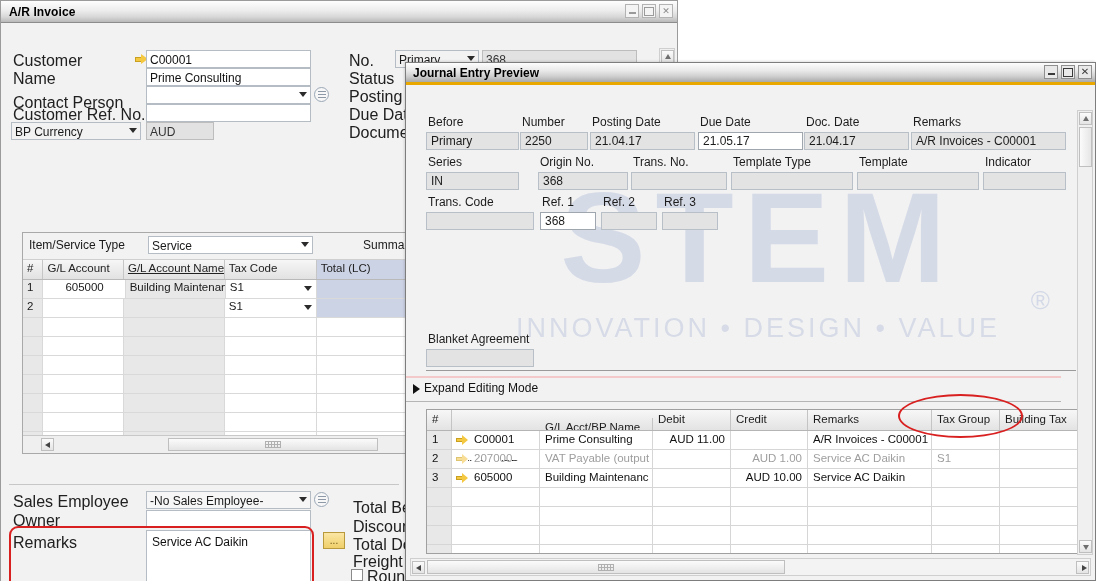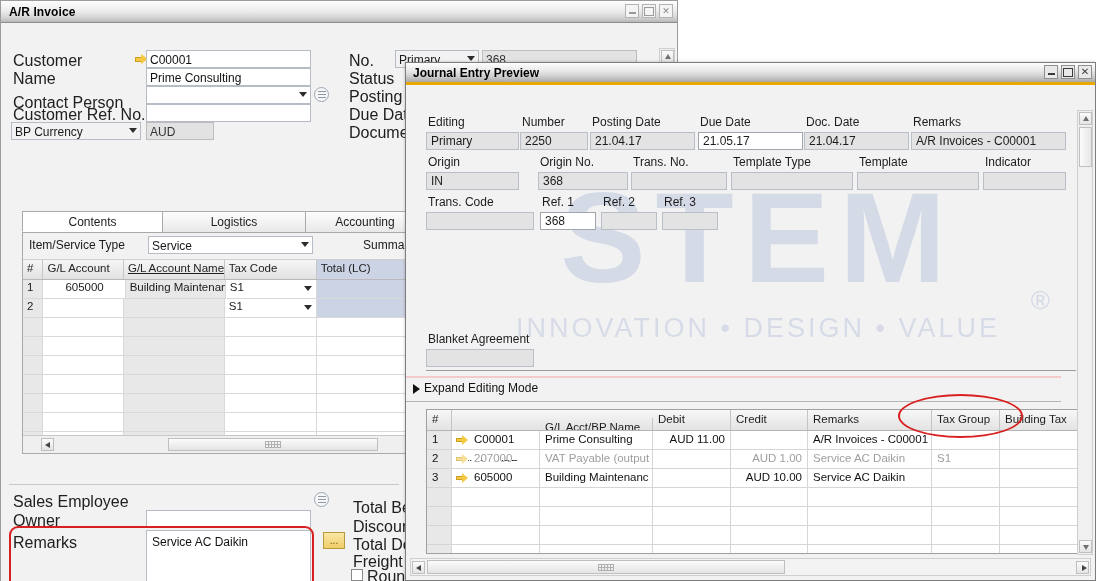--- a/index.html
+++ b/index.html
@@ -271,25 +271,20 @@
 
       <div class="fld-label" style="left:348px; top:65px;">Posting Date</div>
       <div class="fld-label" style="left:348px; top:83px;">Due Date</div>
       <div class="fld-label" style="left:348px; top:101px;">Document Date</div>
 
       <div class="vscroll" style="right:2px; top:25px; width:16px; height:100px;">
         <div class="varrow u" style="top:1px;"></div>
         <div class="vthumb" style="top:16px; height:38px;"></div>
       </div>
 
-      <div class="tabbar">
-        <div class="tab active" style="width:141px;">Contents</div>
-        <div class="tab" style="width:144px;">Logistics</div>
-        <div class="tab" style="width:120px;">Accounting</div>
-      </div>
 
       <div id="item-grid">
         <div class="ig-toolrow">
           <span style="position:absolute;left:6px;top:5px;font-size:12px;">Item/Service Type</span>
           <span class="dd" style="left:125px; top:3px; width:165px;">Service<i class="car"></i></span>
           <span style="position:absolute;left:340px;top:5px;font-size:12px;">Summary</span>
         </div>
 
         <div class="gridhead">
           <div class="gh" style="width:22px;">#</div>
@@ -367,20 +362,21 @@
 
         <div class="hscroll">
           <div class="harrow l" style="left:18px;"></div>
           <div class="hthumb" style="left:145px; width:210px;">
             <div class="grip" style="left:calc(50% - 8px); top:2px;"></div>
           </div>
         </div>
       </div>
 
       <div class="fld-label" style="left:12px; top:470px;">Sales Employee</div>
+      <div class="dd" style="left:145px; top:468px; width:165px; background:#f6f6f6;">-No Sales Employee-<i class="car"></i></div>
       <div class="linkbtn" style="left:313px; top:469px;"></div>
 
       <div class="fld-label" style="left:12px; top:489px;">Owner</div>
       <div class="tbox" style="left:145px; top:487px; width:165px;"></div>
 
       <div class="fld-label" style="left:12px; top:511px;">Remarks</div>
       <div class="tbox" style="left:145px; top:507px; width:165px; height:68px; line-height:14px; padding:4px 5px; white-space:normal;">Service AC Daikin</div>
 
       <div class="redbox" style="left:8px; top:503px; width:305px; height:75px;"></div>
 
@@ -414,39 +410,39 @@
     </div>
 
     <div id="je-body">
 
       <div id="watermark">
         <div id="wm-stem">STEM</div>
         <div id="wm-r">®</div>
         <div id="wm-sub">INNOVATION  •  DESIGN  •  VALUE</div>
       </div>
 
-      <div class="je-label" style="left:22px; top:30px;">Editing</div>
+      <div class="je-label" style="left:22px; top:30px;">Before</div>
       <div class="je-box" style="left:20px; top:47px; width:93px;">Primary</div>
 
       <div class="je-label" style="left:116px; top:30px;">Number</div>
       <div class="je-box" style="left:114px; top:47px; width:68px;">2250</div>
 
       <div class="je-label" style="left:186px; top:30px;">Posting Date</div>
       <div class="je-box" style="left:184px; top:47px; width:105px;">21.04.17</div>
 
       <div class="je-label" style="left:294px; top:30px;">Due Date</div>
       <div class="je-box white" style="left:292px; top:47px; width:105px;">21.05.17</div>
 
       <div class="je-label" style="left:400px; top:30px;">Doc. Date</div>
       <div class="je-box" style="left:398px; top:47px; width:105px;">21.04.17</div>
 
       <div class="je-label" style="left:507px; top:30px;">Remarks</div>
       <div class="je-box" style="left:505px; top:47px; width:155px;">A/R Invoices - C00001</div>
 
-      <div class="je-label" style="left:22px; top:70px;">Origin</div>
+      <div class="je-label" style="left:22px; top:70px;">Series</div>
       <div class="je-box" style="left:20px; top:87px; width:93px;">IN</div>
 
       <div class="je-label" style="left:134px; top:70px;">Origin No.</div>
       <div class="je-box" style="left:132px; top:87px; width:90px;">368</div>
 
       <div class="je-label" style="left:227px; top:70px;">Trans. No.</div>
       <div class="je-box" style="left:225px; top:87px; width:96px;"></div>
 
       <div class="je-label" style="left:327px; top:70px;">Template Type</div>
       <div class="je-box" style="left:325px; top:87px; width:122px;"></div>

